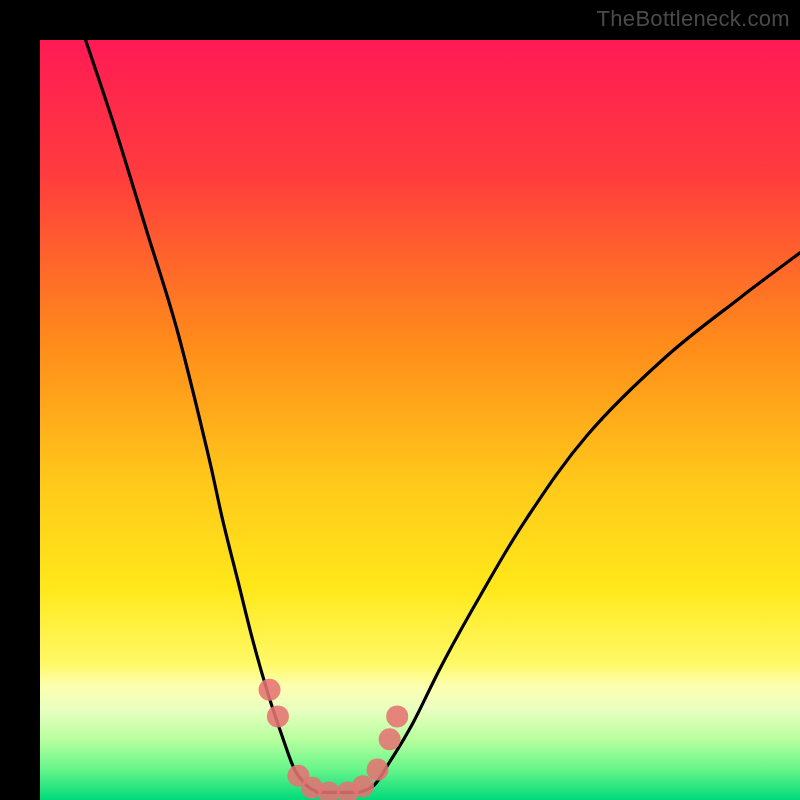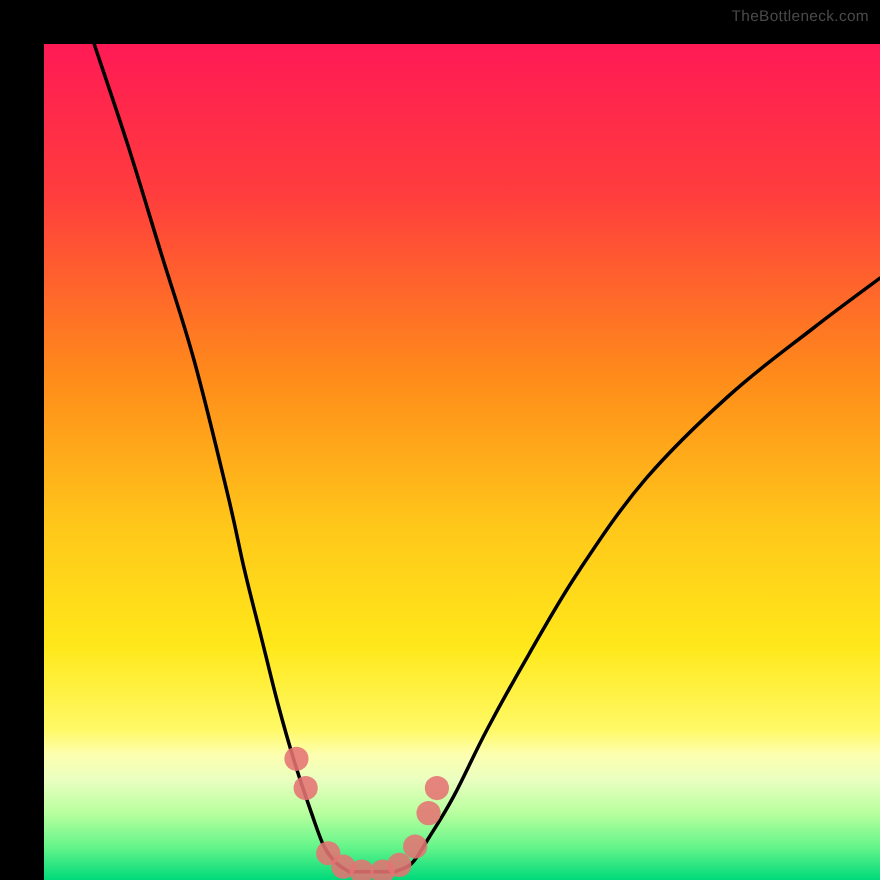--- a/index.html
+++ b/index.html
@@ -25,21 +25,21 @@
     top: 20px;
     left: 20px;
     width: 760px;
     height: 760px;
   }
   .watermark {
     position: absolute;
     top: 6px;
     right: 10px;
     color: #4a4a4a;
-    font-size: 14px;
+    font-size: 22px;
     font-weight: 500;
     letter-spacing: 0.3px;
     z-index: 10;
   }
 </style>
 </head>
 <body>
 
 <div class="frame">
   <svg class="plot-area" viewBox="0 0 760 760" preserveAspectRatio="none">

